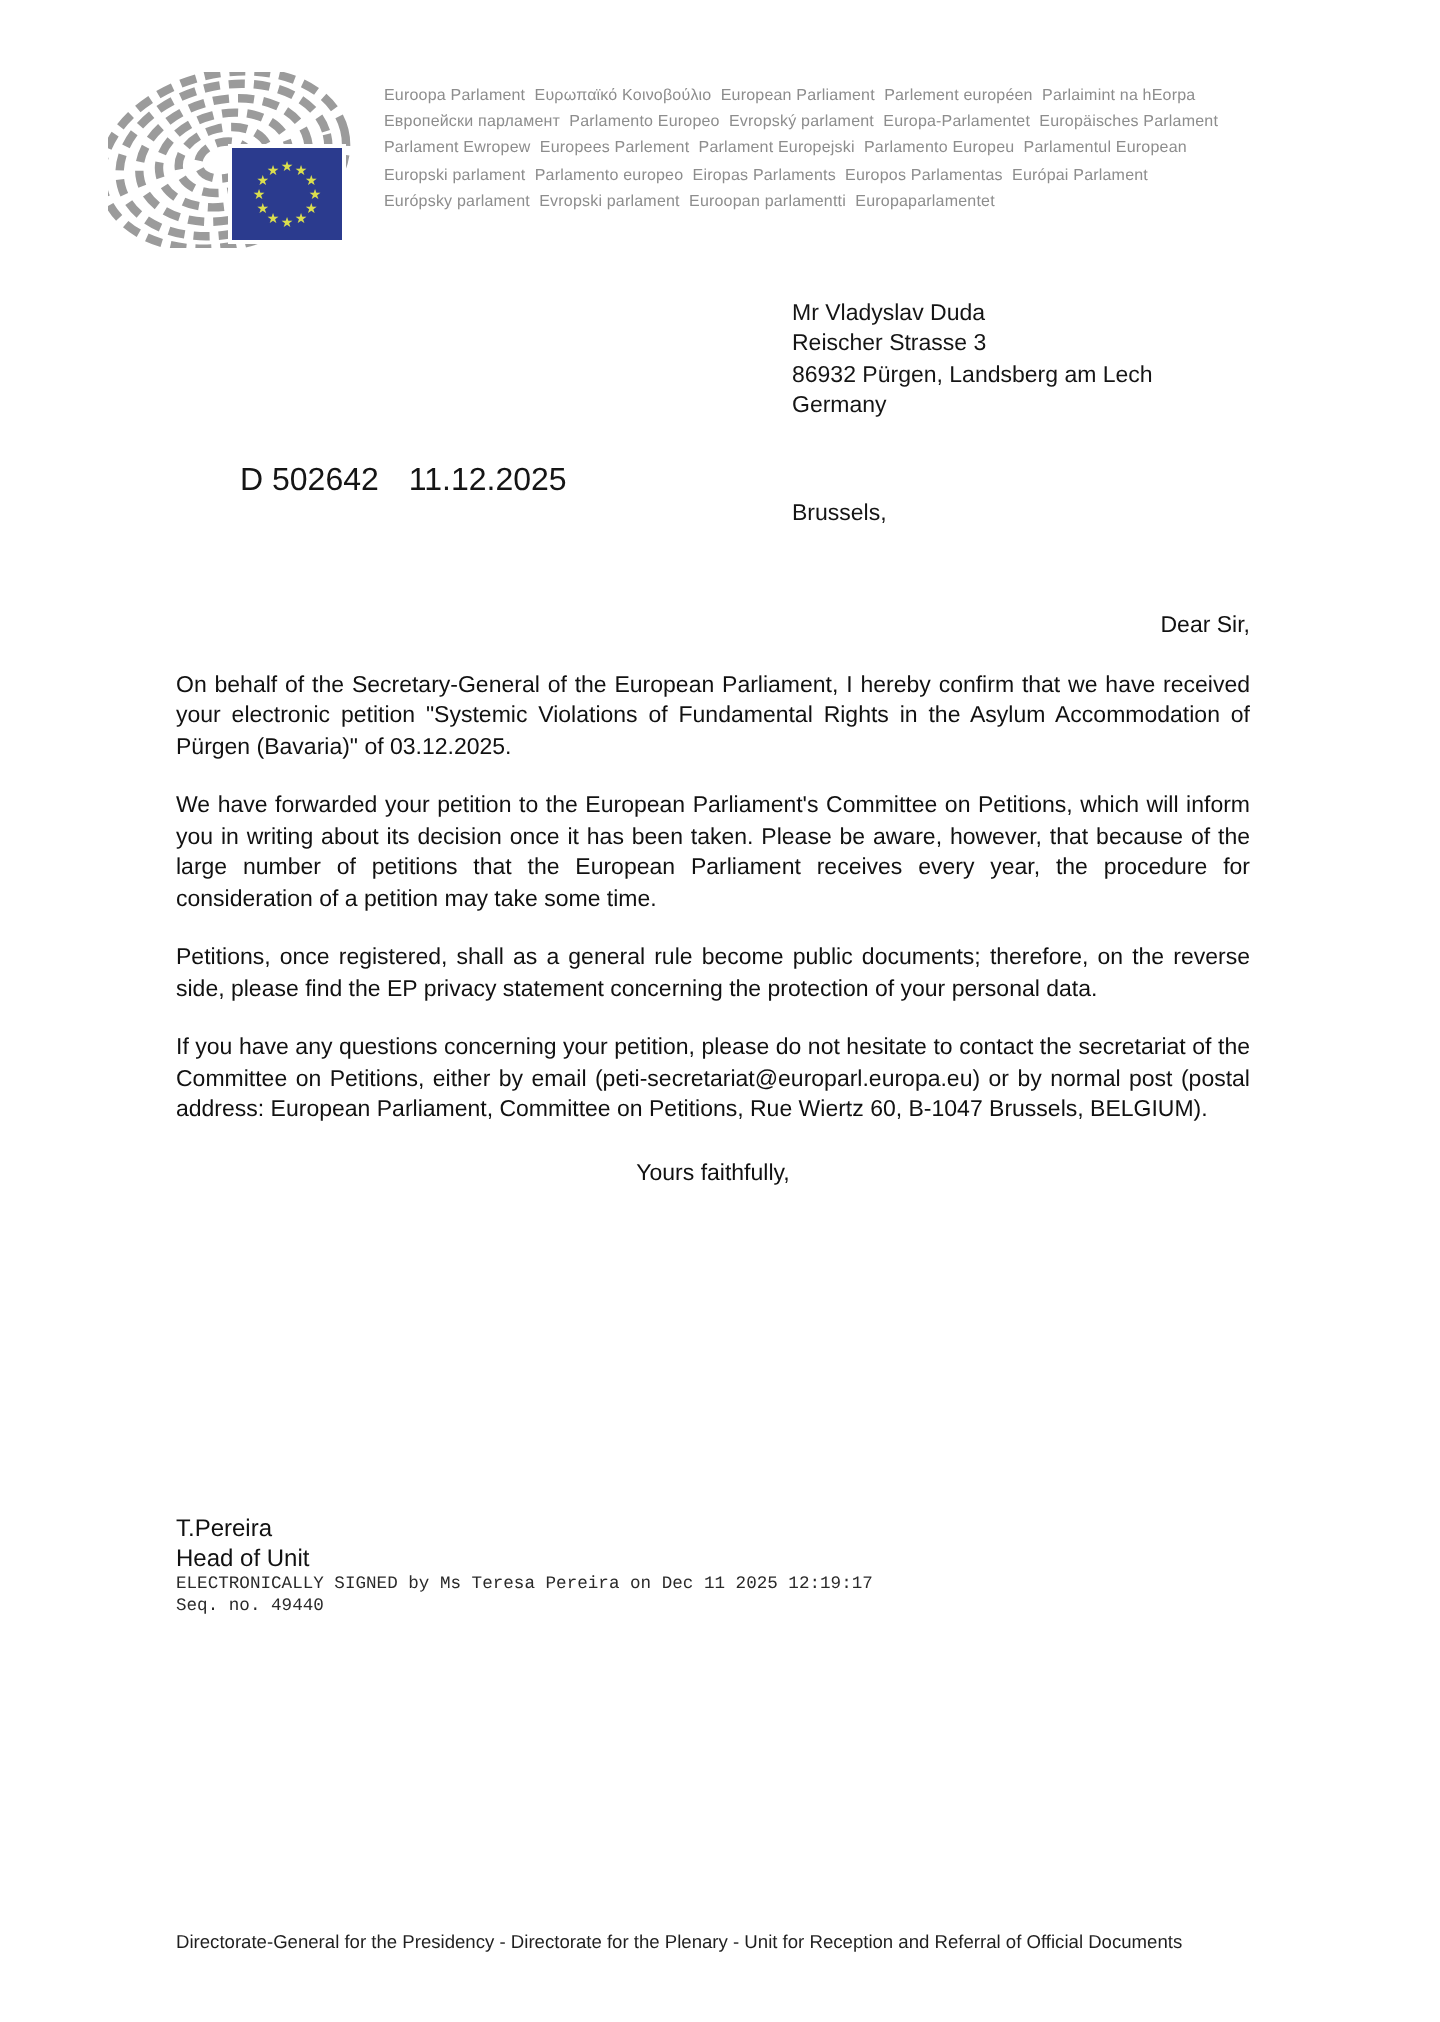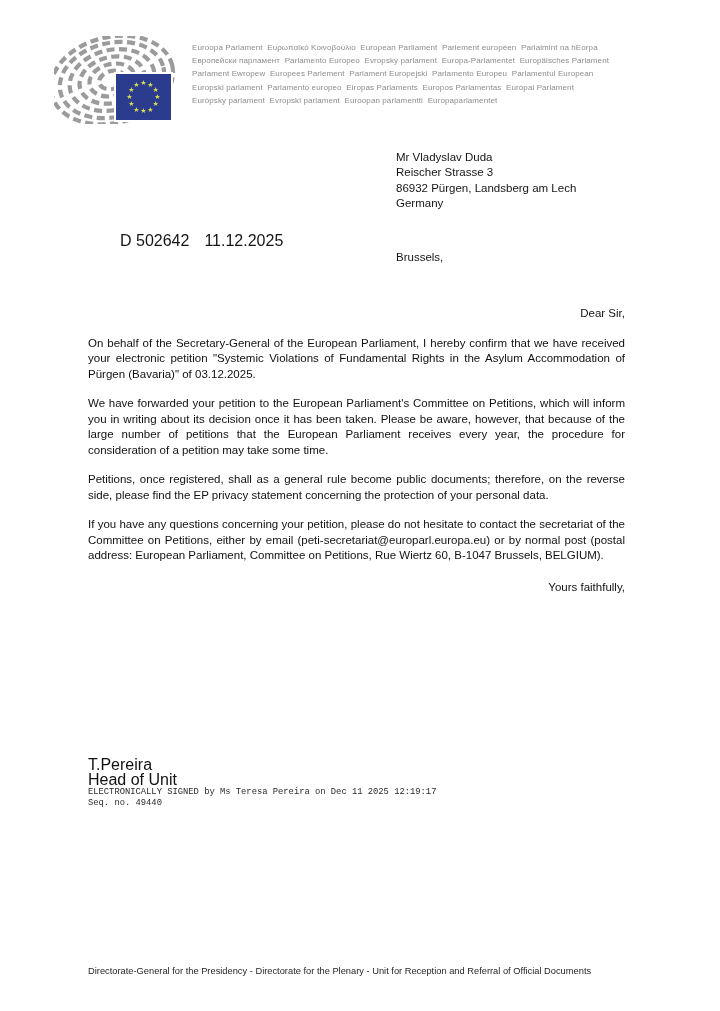--- a/index.html
+++ b/index.html
@@ -60,28 +60,28 @@
     position: absolute;
     left: 88px;
     top: 306px;
     width: 537px;
     font-size: 11.5px;
     line-height: 15.5px;
     color: #111111;
   }
   .body-block p { margin: 0 0 14px 0; text-align: justify; }
   .body-block p.salutation { text-align: right; }
-  .body-block p.closing { text-align: right; margin-top: 16px; }
+  .body-block p.closing { text-align: center; margin-top: 16px; }
   .signature {
     position: absolute;
     left: 88px;
     top: 757px;
     color: #111111;
   }
-  .sig-name, .sig-title { font-size: 16px; line-height: 15.2px; }
+  .sig-name, .sig-title { font-size: 12px; line-height: 15.2px; }
   .sig-mono {
     font-family: "Liberation Mono", "DejaVu Sans Mono", monospace;
     font-size: 8.8px;
     line-height: 10.2px;
     color: #2a2a2a;
     white-space: pre;
   }
   .footer {
     position: absolute;
     left: 88px;

